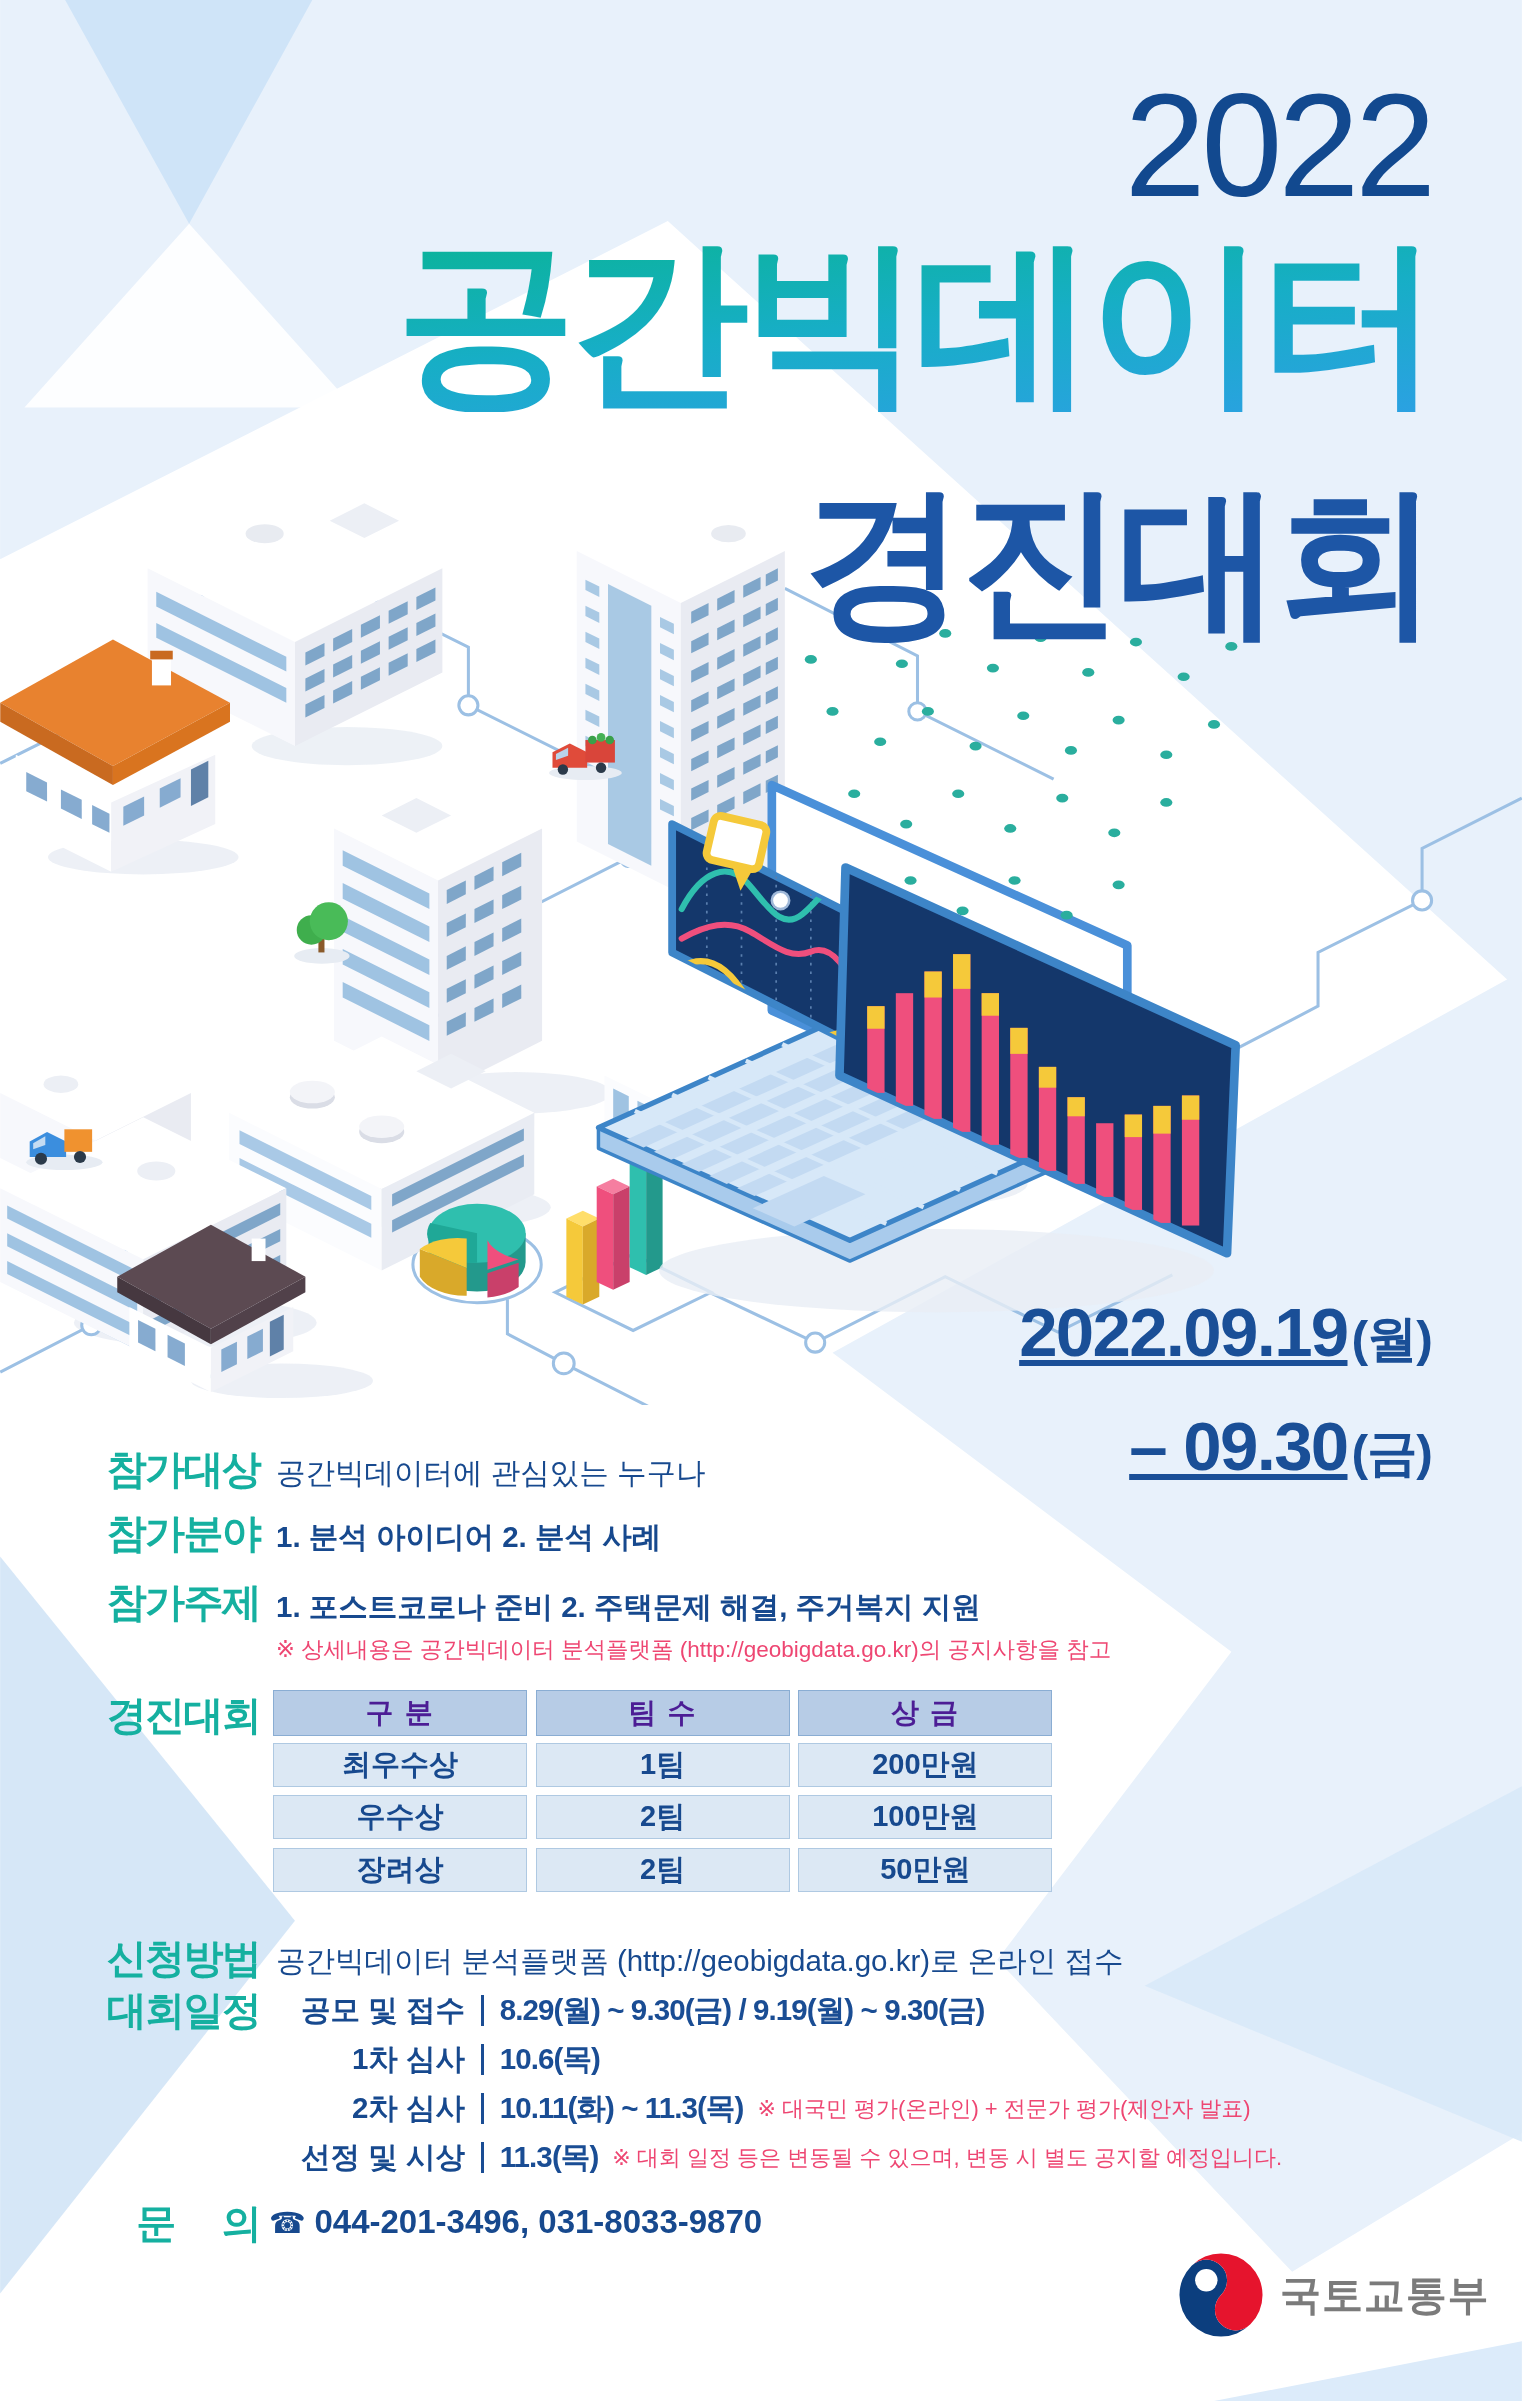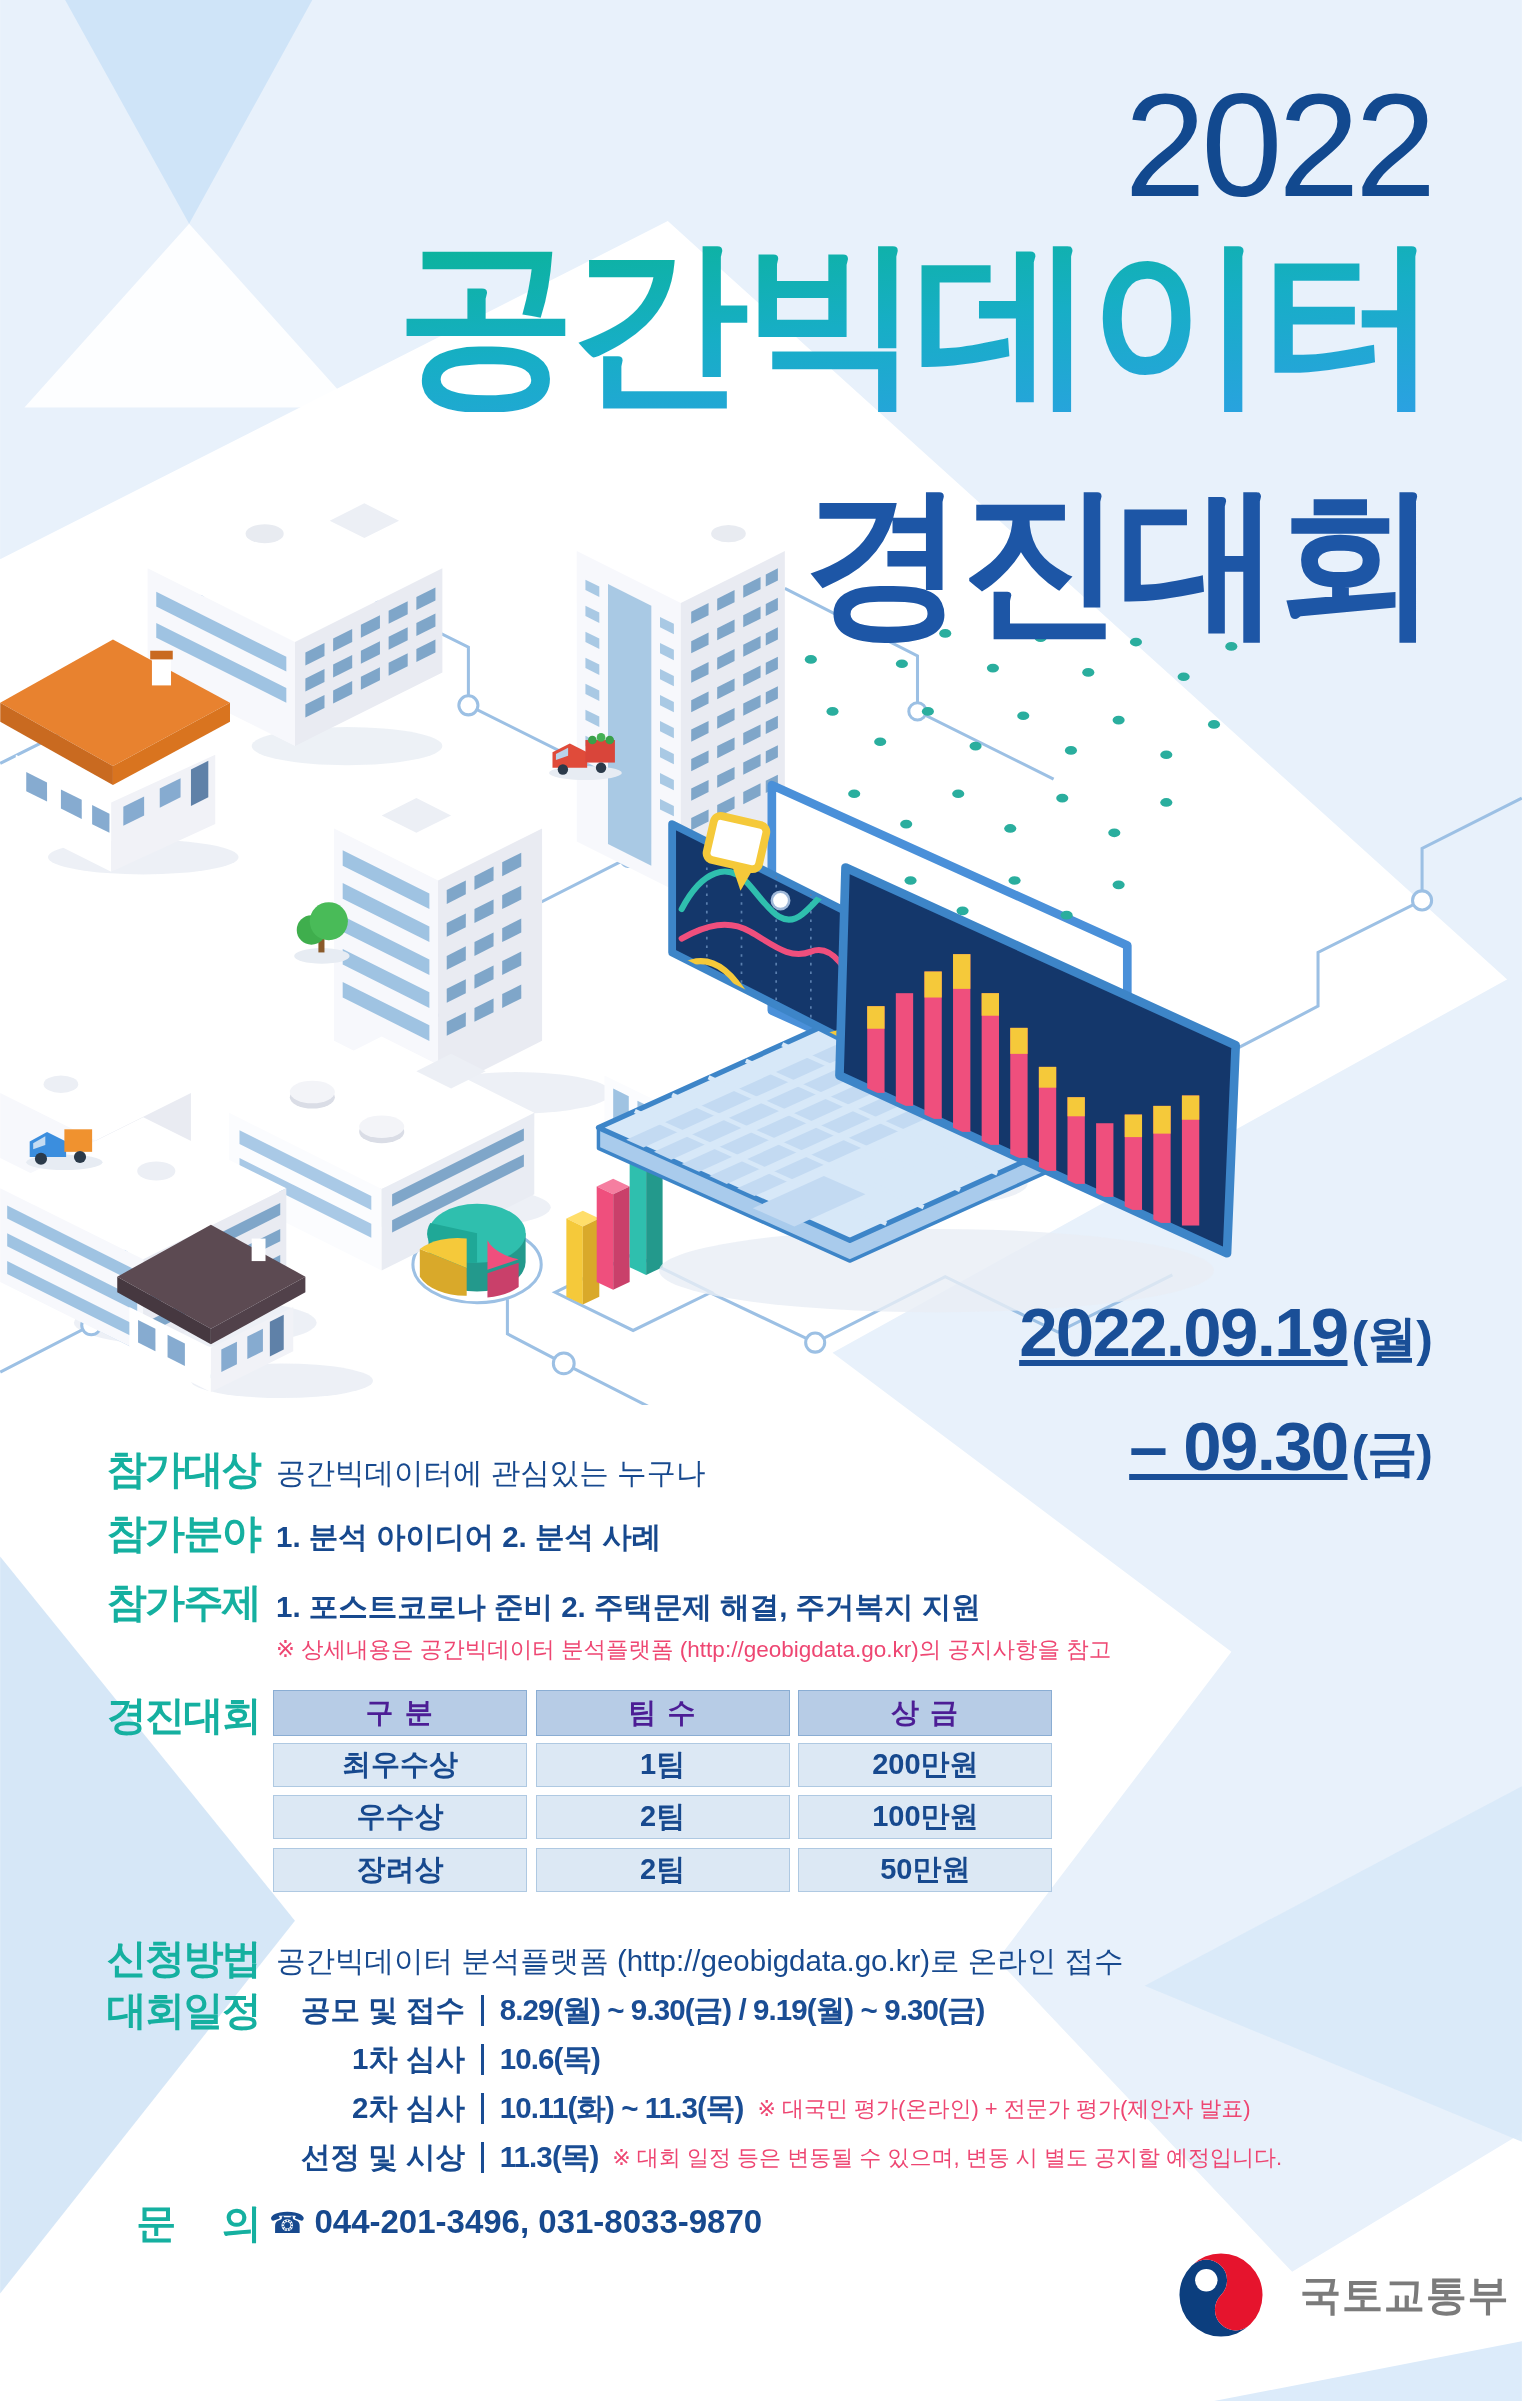--- a/index.html
+++ b/index.html
@@ -49,21 +49,21 @@
   .sch-row{display:flex;align-items:center;height:49px;white-space:nowrap;}
   .sch-name{display:inline-block;width:189px;text-align:right;font-size:29.5px;font-weight:bold;color:#17498E;}
   .sch-div{display:inline-block;width:3.5px;height:31px;background:#1A4D94;margin:0 15.6px;}
   .sch-val{font-size:29.5px;font-weight:bold;color:#1A4D94;letter-spacing:-0.9px;}
   .sch-note{font-size:22px;color:#EE4672;margin-left:14px;}
 
   .contact-line{left:269px;top:2203px;font-size:33px;font-weight:bold;color:#17498E;white-space:nowrap;}
   .contact-line .ph-icon{font-size:29.5px;margin-right:8.7px;}
 
   
-  .footer{left:1176px;top:2250px;display:flex;align-items:center;gap:20px;}
+  .footer{left:1176px;top:2250px;display:flex;align-items:center;}
   .gov-name{font-size:41px;color:#7B7B7B;font-weight:bold;letter-spacing:0.9px;margin-left:14px;}
 </style>
 </head>
 <body>
 
 <div class="poster">
 
   <svg class="bg-svg" width="1522" height="2401" viewBox="0 0 1755 2769">
     <rect x="0" y="0" width="1755" height="2769" fill="#ffffff"></rect>
     <polygon points="0,0 1755,0 1755,1145 770,255 0,645" fill="#E8F1FB"></polygon>

